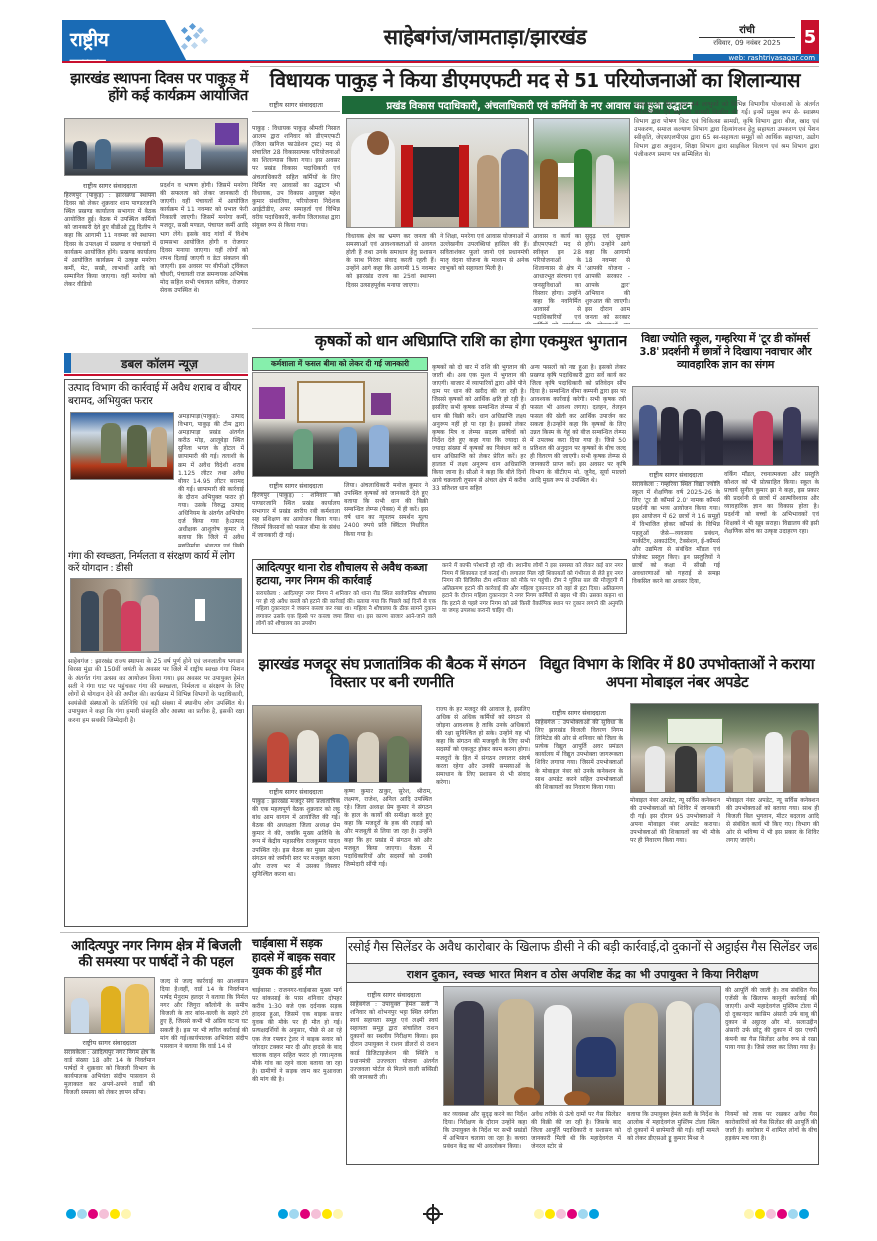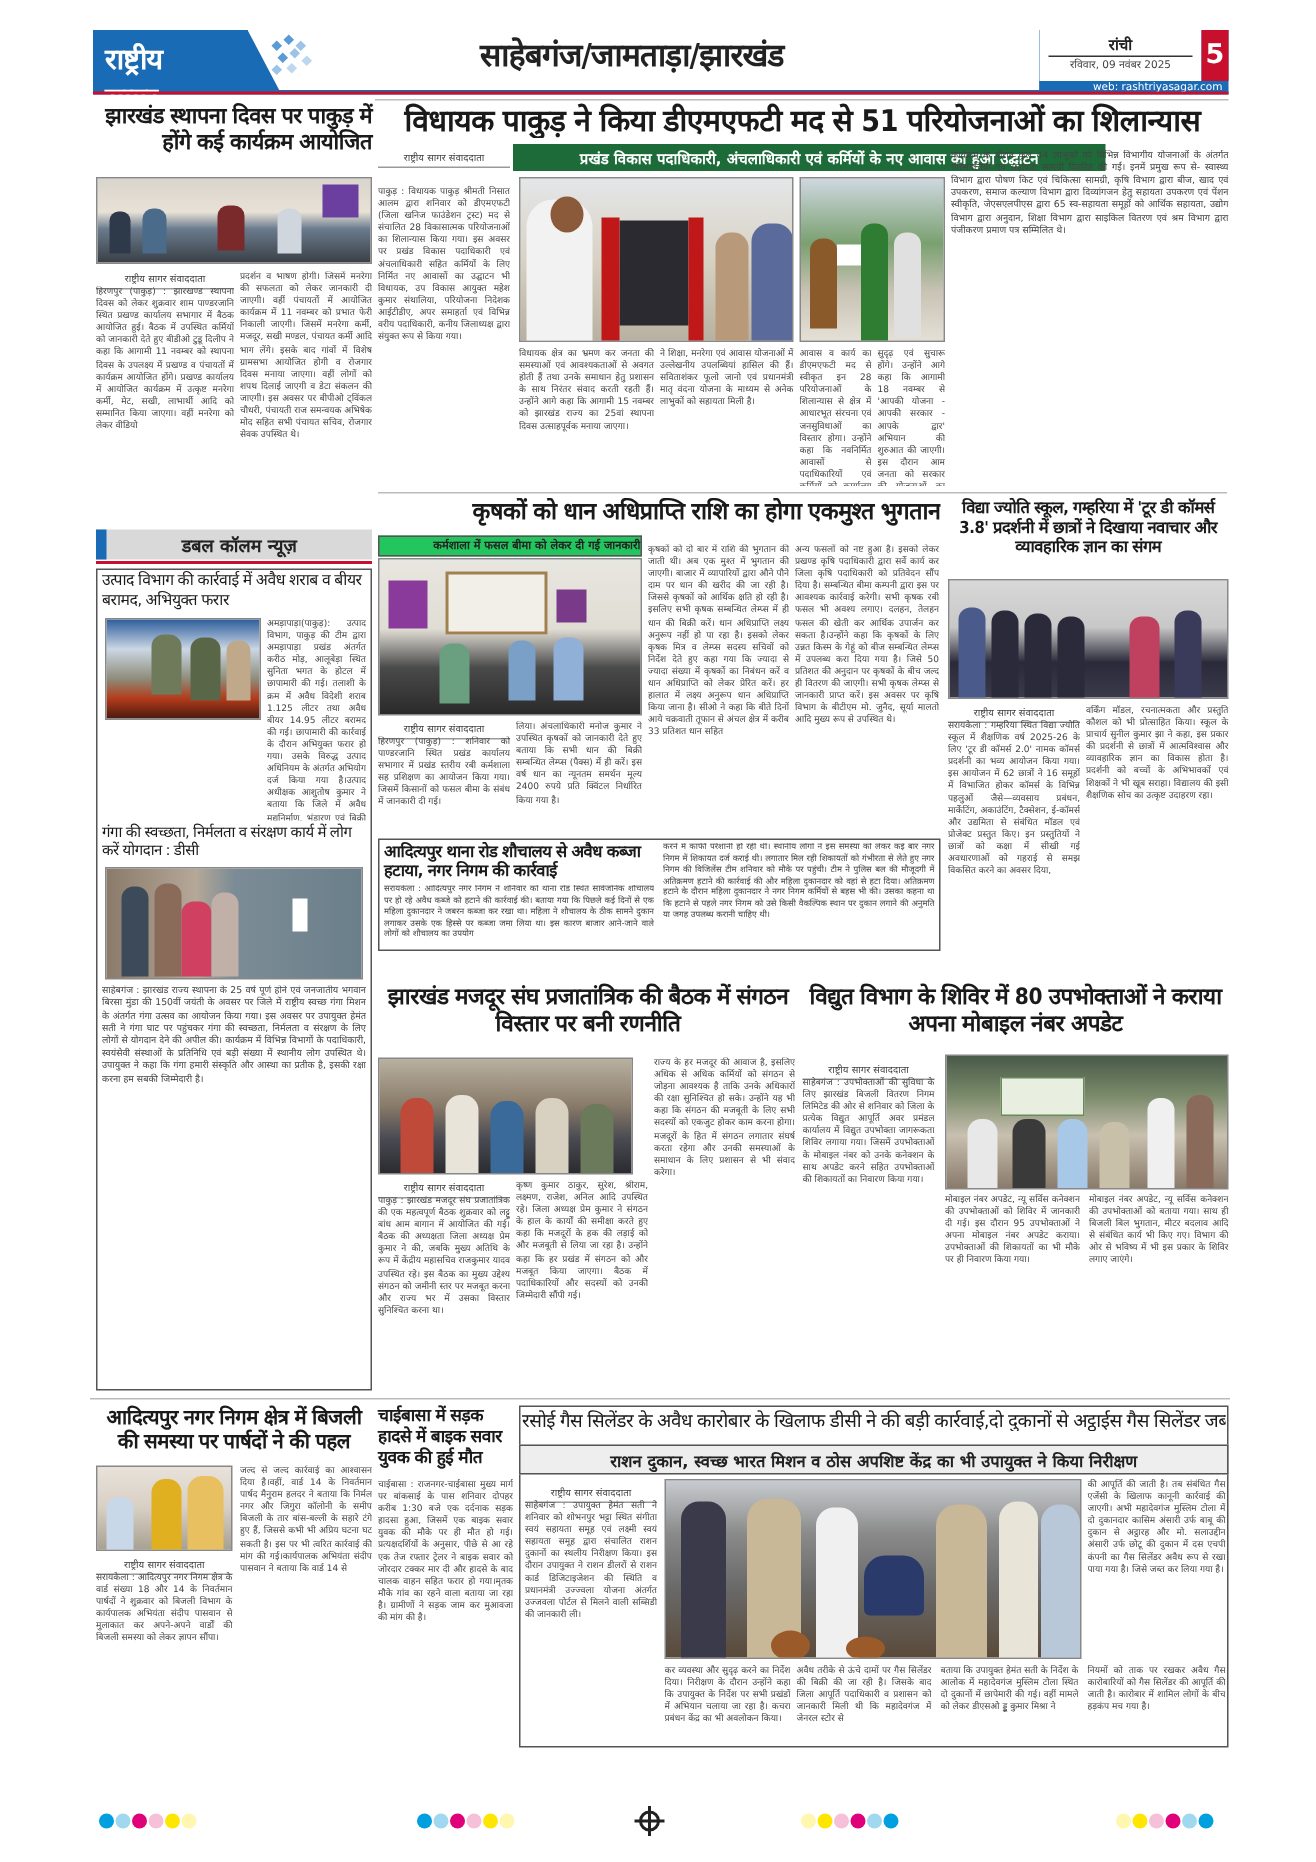--- a/index.html
+++ b/index.html
@@ -1,21 +1,21 @@
 <!DOCTYPE html>
 <html><head>
 <meta charset="utf-8">
 <style>
 *{box-sizing:border-box;margin:0;padding:0}
 body{width:877px;height:1241px;background:#fff;font-family:"DejaVu Sans",sans-serif;color:#222;position:relative;overflow:hidden}
 .abs{position:absolute}
 .masthead{left:62px;top:20px;width:757px;height:43px;background:#1a6bb5}
 .mast-logo{left:62px;top:20px;width:95px;height:40px;color:#fff;font-family:"DejaVu Serif",serif;font-weight:bold;font-size:19px;padding:6px 8px;letter-spacing:-0.5px}
 .mast-mid{left:165px;top:20px;width:528px;height:40px;background:#fff;clip-path:polygon(0 0,100% 0,100% 100%,4% 100%)}
-.mast-title{left:320px;top:22px;width:330px;font-weight:bold;font-size:21px;color:#222;letter-spacing:-0.5px;font-family:"DejaVu Sans Condensed","DejaVu Sans",sans-serif}
+.mast-title{left:320px;top:22px;width:330px;text-align:center;font-weight:bold;font-size:21px;color:#222;letter-spacing:-0.5px;font-family:"DejaVu Sans Condensed","DejaVu Sans",sans-serif}
 .mast-dots{left:180px;top:24px;width:40px;height:30px}
 .mast-dots span{position:absolute;width:5px;height:5px;background:#5b9bd5;transform:rotate(45deg)}
 .mast-right{left:693px;top:20px;width:108px;height:34px;background:#fff;text-align:right;padding:2px 6px}
 .mast-city{font-size:10px;font-weight:bold;display:block;text-align:center}
 .mast-date{font-size:7px;color:#444;border-top:1px solid #333;display:block;text-align:center;margin-top:1px}
 .mast-page{left:801px;top:20px;width:18px;height:34px;background:#c8102e;color:#fff;font-weight:bold;font-size:18px;text-align:center;line-height:34px}
 .mast-web{left:693px;top:54px;width:126px;height:9px;font-size:7px;color:#fff;text-align:right;padding-right:4px;line-height:9px}
 .mast-red{left:62px;top:61px;width:757px;height:2px;background:#c8102e}
 
 .hl{font-weight:bold;color:#1a1a1a;line-height:1.2;letter-spacing:-0.3px;font-family:"DejaVu Sans Condensed","DejaVu Sans",sans-serif}
@@ -111,21 +111,21 @@
   <div style="position:absolute;left:62px;top:36px;width:18px;height:70px;background:#e0e0e0;border-radius:8px 8px 0 0"></div>
 </div>
 <div class="abs txt" style="left:346px;top:232px;width:90px;height:92px">विधायक क्षेत्र का भ्रमण कर जनता की समस्याओं एवं आवश्यकताओं से अवगत होती हैं तथा उनके समाधान हेतु प्रशासन के साथ निरंतर संवाद करती रहती हैं। उन्होंने आगे कहा कि आगामी 15 नवम्बर को झारखंड राज्य का 25वां स्थापना दिवस उत्साहपूर्वक मनाया जाएगा।</div>
 <div class="abs txt" style="left:440px;top:232px;width:89px;height:92px">ने शिक्षा, मनरेगा एवं आवास योजनाओं में उल्लेखनीय उपलब्धियां हासिल की हैं। सविताशंकर फूलो जानो एवं प्रधानमंत्री मातृ वंदना योजना के माध्यम से अनेक लाभुकों को सहायता मिली है।</div>
 <div class="abs txt" style="left:533px;top:232px;width:48px;height:92px">आवास व कार्य का डीएमएफटी मद से स्वीकृत इन 28 परियोजनाओं के शिलान्यास से क्षेत्र में आधारभूत संरचना एवं जनसुविधाओं का विस्तार होगा। उन्होंने कहा कि नवनिर्मित आवासों से पदाधिकारियों एवं कर्मियों को कार्यालय के समीप आवास सुविधा मिलने से प्रशासनिक कार्य और अधिक</div>
 <div class="abs txt" style="left:585px;top:232px;width:45px;height:92px">सुदृढ़ एवं सुचारू होंगे। उन्होंने आगे कहा कि आगामी 18 नवम्बर से 'आपकी योजना - आपकी सरकार - आपके द्वार' अभियान की शुरुआत की जाएगी। इस दौरान आम जनता को सरकार की योजनाओं का लाभ दिलाने हेतु शिविरों का आयोजन किया जाएगा।</div>
 <div class="abs txt" style="left:634px;top:100px;width:185px;height:224px;font-size:6.2px">कार्यक्रम के दौरान कुल 44 लाभुकों को विभिन्न विभागीय योजनाओं के अंतर्गत परिसंपत्तियाँ एवं सहायता सामग्री वितरित की गईं। इनमें प्रमुख रूप से- स्वास्थ्य विभाग द्वारा पोषण किट एवं चिकित्सा सामग्री, कृषि विभाग द्वारा बीज, खाद एवं उपकरण, समाज कल्याण विभाग द्वारा दिव्यांगजन हेतु सहायता उपकरण एवं पेंशन स्वीकृति, जेएसएलपीएस द्वारा 65 स्व-सहायता समूहों को आर्थिक सहायता, उद्योग विभाग द्वारा अनुदान, शिक्षा विभाग द्वारा साइकिल वितरण एवं श्रम विभाग द्वारा पंजीकरण प्रमाण पत्र सम्मिलित थे।</div>
 <div class="abs divider" style="left:252px;top:328px;width:566px;height:1px"></div>
 
 <div class="abs hl" style="left:252px;top:332px;width:375px;font-size:15.5px;text-align:right;white-space:nowrap;overflow:hidden">कृषकों को धान अधिप्राप्ति राशि का होगा एकमुश्त भुगतान</div>
-<div class="abs" style="left:252px;top:357px;width:176px;height:14px;background:#22c55e;border:1px solid #555;font-size:7.5px;font-weight:bold;text-align:right;line-height:12px;white-space:nowrap;overflow:hidden">कर्मशाला में फसल बीमा को लेकर दी गई जानकारी</div>
+<div class="abs" style="left:252px;top:357px;width:176px;height:14px;background:#86efac;border:1px solid #555;font-size:7.5px;font-weight:bold;text-align:center;line-height:12px;white-space:nowrap;overflow:hidden">कर्मशाला में फसल बीमा को लेकर दी गई जानकारी</div>
 <div class="abs photo" style="left:252px;top:372px;width:176px;height:105px;background:linear-gradient(180deg,#e8e6e0 0%,#e0ddd4 45%,#4a4a4a 70%,#2a2a2a 100%)">
   <div style="position:absolute;left:44px;top:8px;width:68px;height:42px;background:#f2efe8;border:2px solid #a08050"></div>
   <div style="position:absolute;left:6px;top:14px;width:26px;height:32px;background:#8a3a9a"></div>
   <div style="position:absolute;left:118px;top:20px;width:20px;height:22px;background:#7a3a8a"></div>
   <div style="position:absolute;left:40px;top:56px;width:20px;height:40px;background:#6aa080;border-radius:8px 8px 0 0"></div>
   <div style="position:absolute;left:86px;top:54px;width:18px;height:40px;background:#7aa0c8;border-radius:8px 8px 0 0"></div>
   <div style="position:absolute;left:116px;top:52px;width:20px;height:42px;background:#90b0d8;border-radius:8px 8px 0 0"></div>
 </div>
 <div class="abs byline" style="left:252px;top:481px;width:88px">राष्ट्रीय सागर संवाददाता</div>
 <div class="abs txt" style="left:252px;top:491px;width:88px;height:64px">हिरणपुर (पाकुड़) : शनिवार को पाण्डरजानि स्थित प्रखंड कार्यालय सभागार में प्रखंड स्तरीय रबी कर्मशाला सह प्रशिक्षण का आयोजन किया गया। जिसमें किसानों को फसल बीमा के संबंध में जानकारी दी गई।</div>

